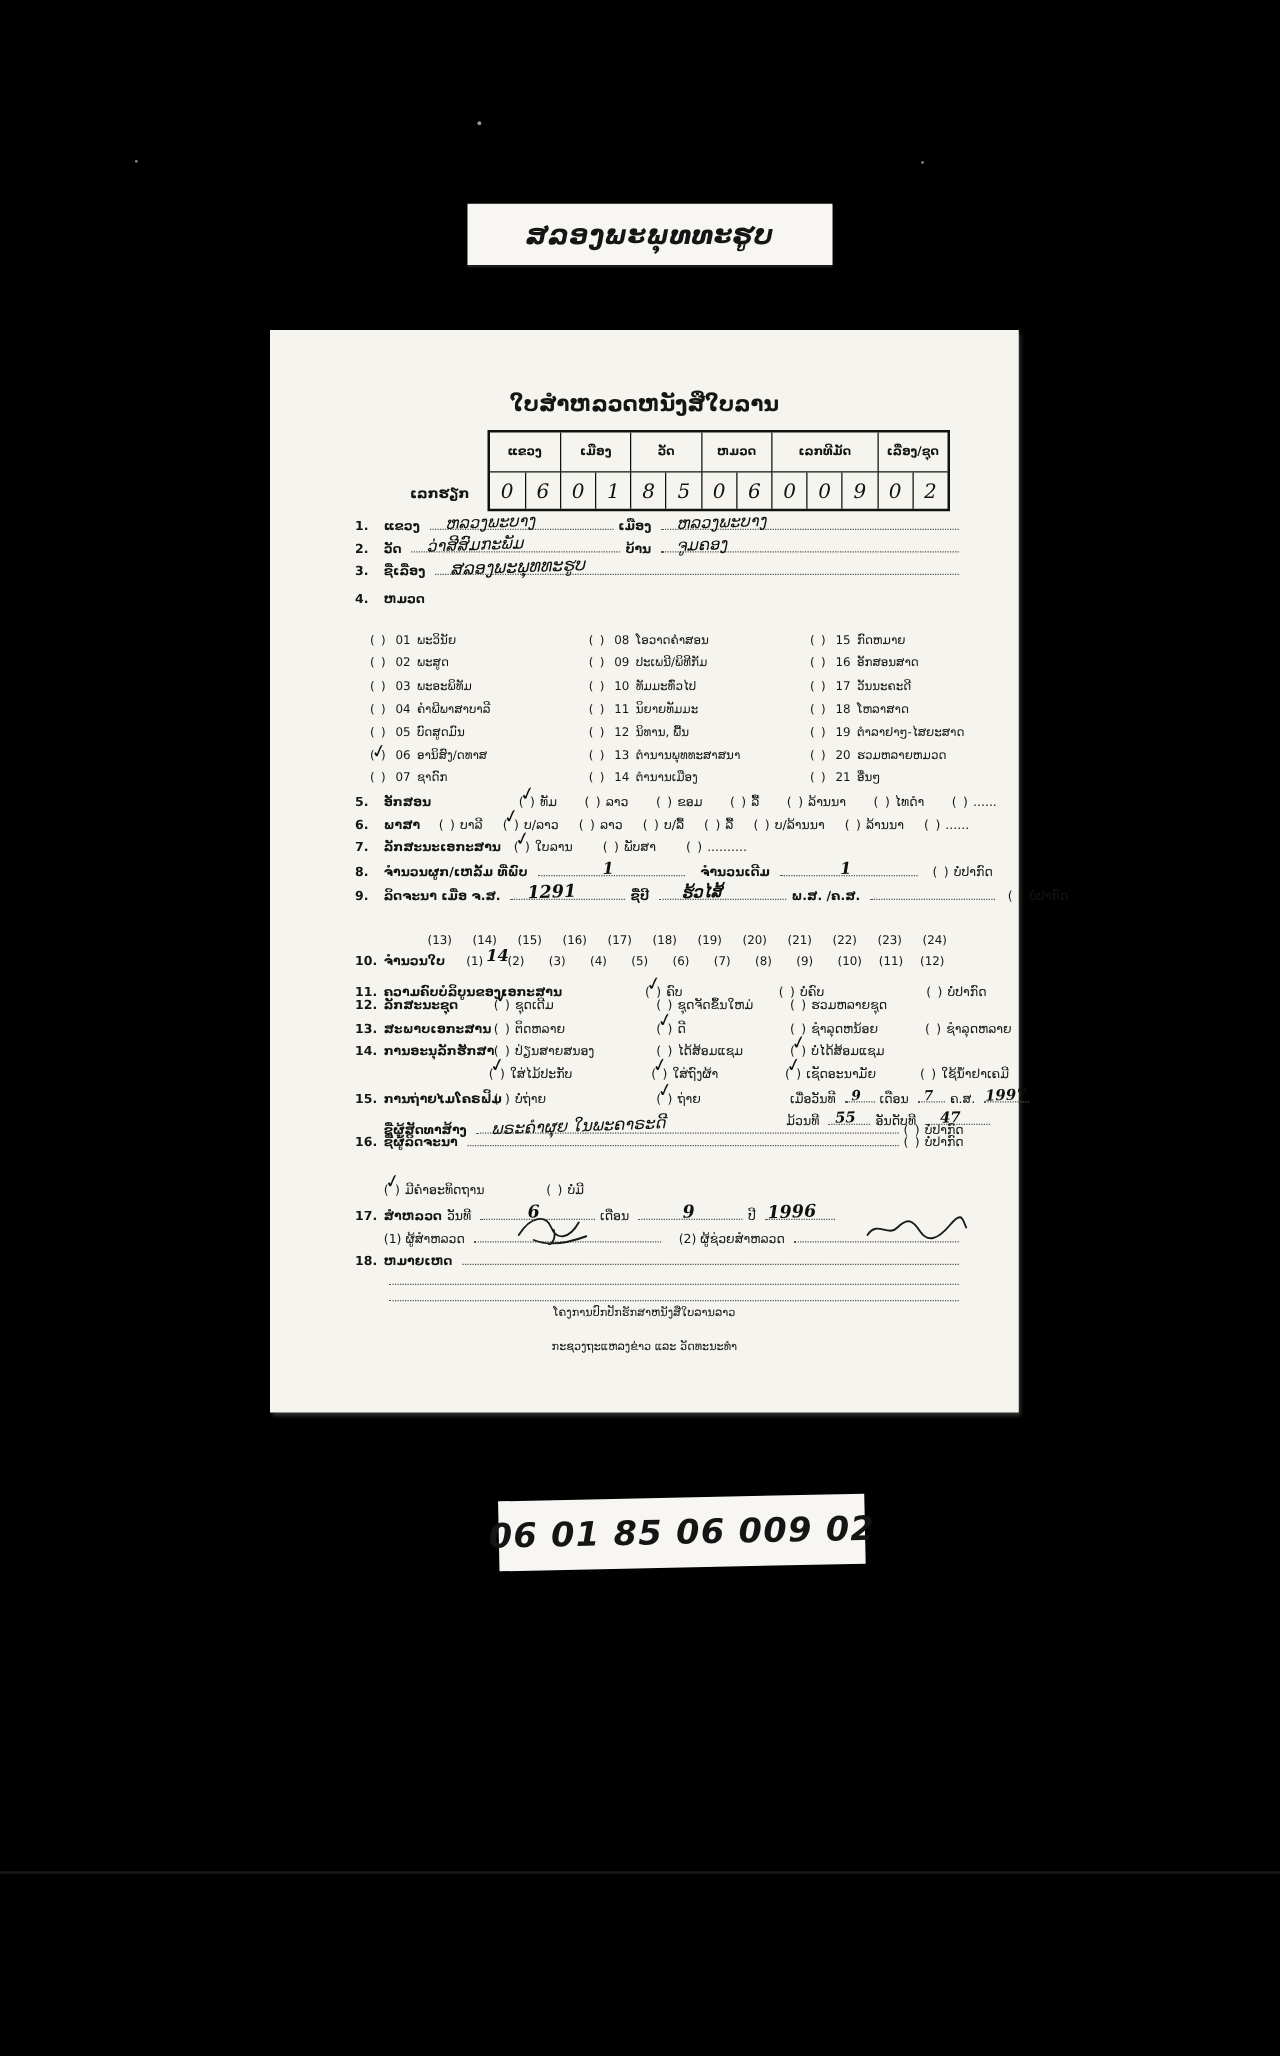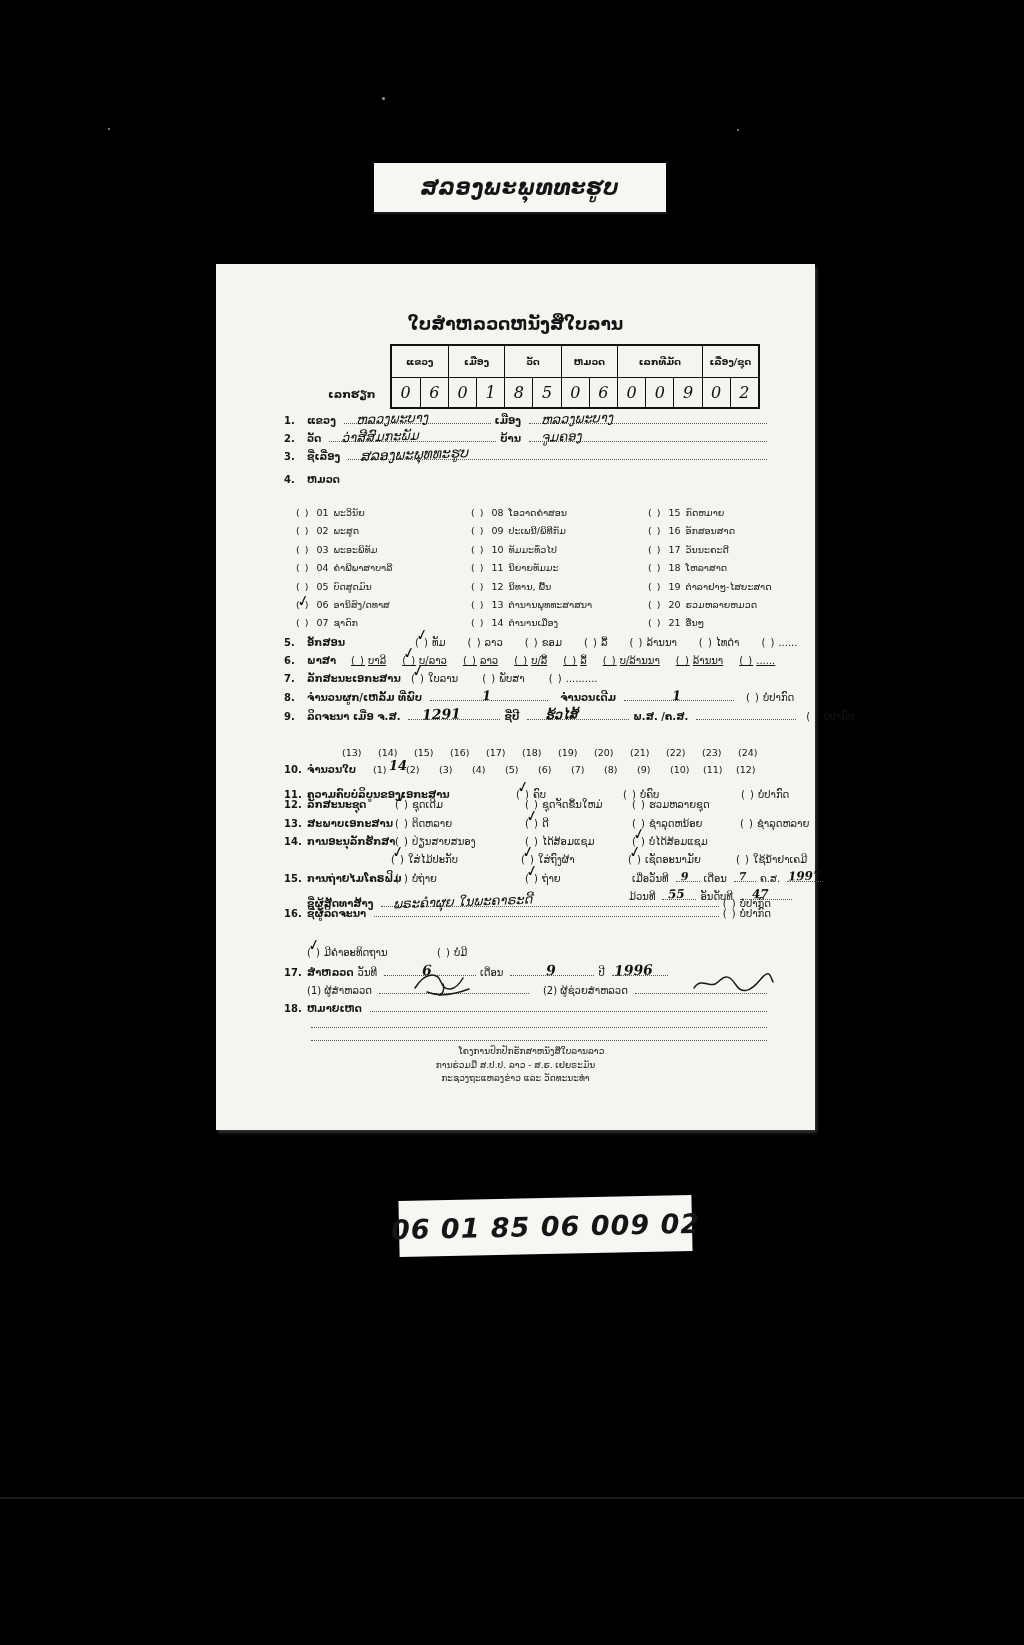--- a/index.html
+++ b/index.html
@@ -293,21 +293,21 @@
         <span class="opt"><span class="paren">( )</span><span class="tick"></span><span class="olbl">ລື້</span></span>
         <span class="opt"><span class="paren">( )</span><span class="tick"></span><span class="olbl">ລ້ານນາ</span></span>
         <span class="opt"><span class="paren">( )</span><span class="tick"></span><span class="olbl">ໄທດຳ</span></span>
         <span class="opt"><span class="paren">( )</span><span class="tick"></span><span class="olbl">......</span></span>
       </span>
   </div>
 
   <div class="row" style="top:390px;">
     <span class="no">6.</span>
     <span class="lab" style="width:40px;">ພາສາ</span>
-    <span class="opts" style="gap:16px;text-decoration:underline;">
+    <span class="opts" style="gap:16px;">
 
     <span class="opt"><span class="paren">( )</span><span class="tick"></span><span class="olbl">ບາລີ</span></span>
         <span class="opt"><span class="paren">( )</span><span class="tick">✓</span><span class="olbl">ບ/ລາວ</span></span>
         <span class="opt"><span class="paren">( )</span><span class="tick"></span><span class="olbl">ລາວ</span></span>
         <span class="opt"><span class="paren">( )</span><span class="tick"></span><span class="olbl">ບ/ລື້</span></span>
         <span class="opt"><span class="paren">( )</span><span class="tick"></span><span class="olbl">ລື້</span></span>
         <span class="opt"><span class="paren">( )</span><span class="tick"></span><span class="olbl">ບ/ລ້ານນາ</span></span>
         <span class="opt"><span class="paren">( )</span><span class="tick"></span><span class="olbl">ລ້ານນາ</span></span>
         <span class="opt"><span class="paren">( )</span><span class="tick"></span><span class="olbl">......</span></span>
       </span>
@@ -531,20 +531,19 @@
   </div>
   <div class="row" style="top:753px;">
     <span style="width:23px;flex:none;"></span>
       <span class="dots grow"></span>
   </div>
   <div class="row" style="top:766px;">
     <span style="width:23px;flex:none;"></span>
       <span class="dots grow"></span>
   </div>
 
-  <div class="footer" style="top:781px;padding-left:16px;">ໂຄງການປົກປັກຮັກສາຫນັງສືໃບລານລາວ</div>
-  <div class="footer" style="top:794.5px;">ການຮ່ວມມື ສ.ປ.ປ. ລາວ - ສ.ຮ. ເຢຍຣະມັນ</div>
+  <div class="footer" style="top:781px;">ໂຄງການປົກປັກຮັກສາຫນັງສືໃບລານລາວ</div>
   <div class="footer" style="top:808px;">ກະຊວງຖະແຫລງຂ່າວ ແລະ ວັດທະນະທຳ</div>
 </div>
 
 <div class="bottomlabel">
   <span class="txt">06 01 85 06 009 02</span>
 </div>
 
 </body></html>

